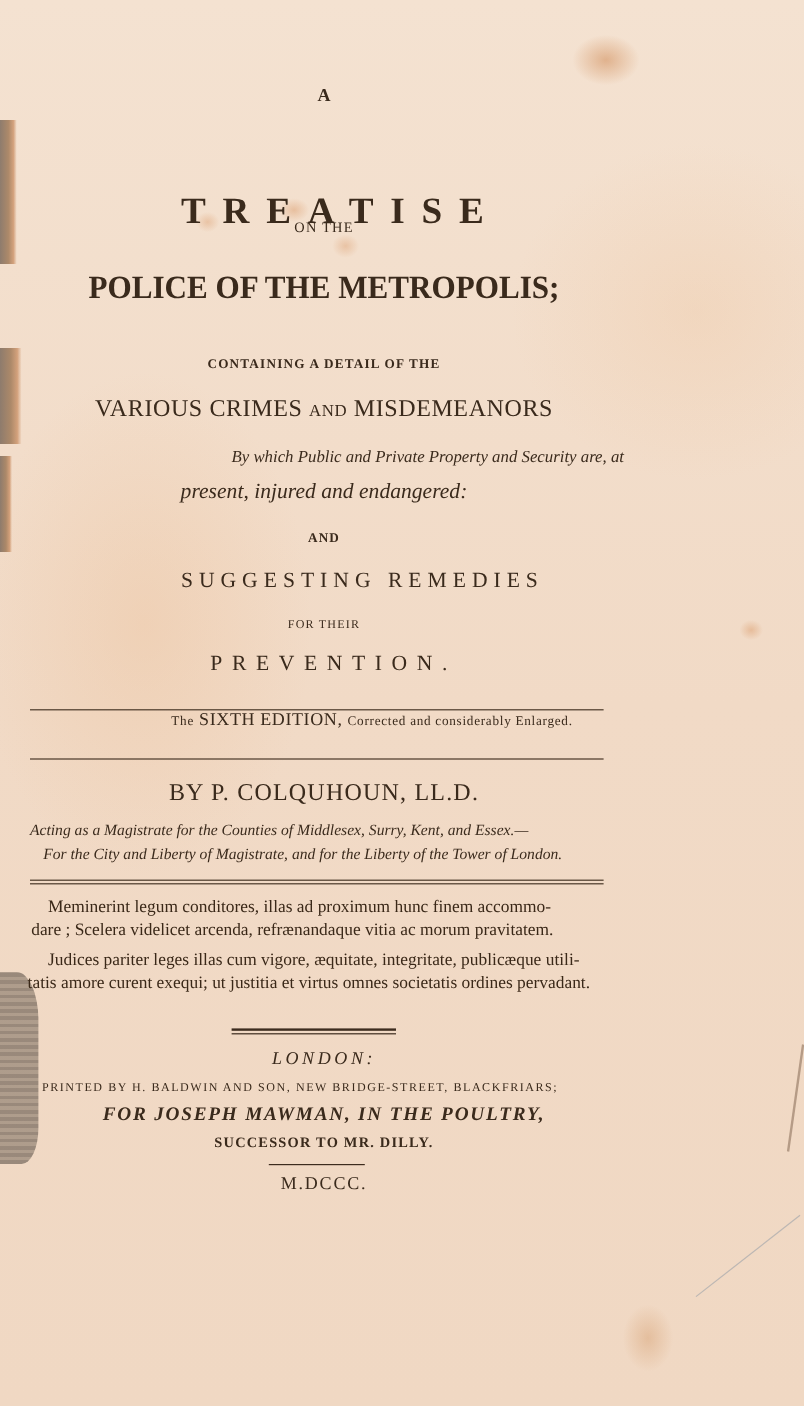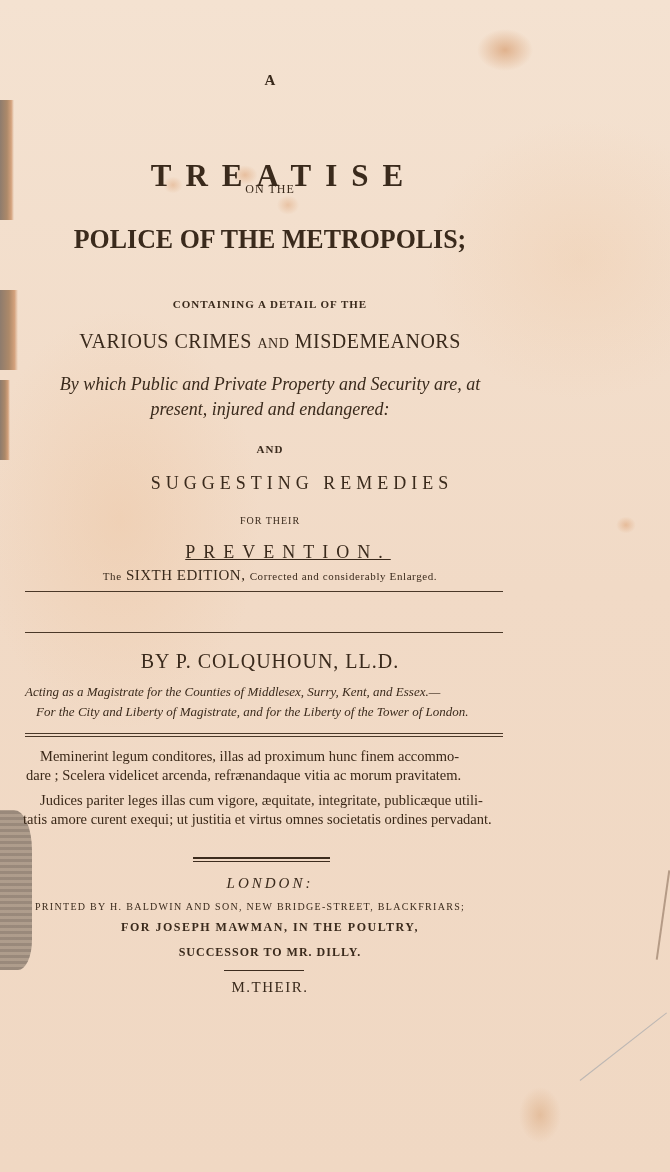--- a/index.html
+++ b/index.html
@@ -47,51 +47,51 @@
 
     .line { position: absolute; left: 0; width: 540px; text-align: center; white-space: nowrap; }
 
     .a-letter { top: 72px; font-size: 15px; font-weight: bold; left: 0; width: 540px; }
     .treatise { top: 118px; font-size: 31px; letter-spacing: 14px; font-weight: bold; padding-left: 14px; margin-top: 40px; }
     .on-the { top: 182px; font-size: 12px; letter-spacing: 1px; }
     .police { top: 224px; font-size: 27px; letter-spacing: 0px; font-weight: bold; transform: scaleX(0.96); }
     .containing { top: 298px; font-size: 11px; font-weight: bold; letter-spacing: 1px; }
     .various { top: 330px; font-size: 20px; letter-spacing: 0.5px; }
     .various .sc { font-size: 14px; }
-    .by-which { top: 374px; font-size: 18px; font-style: italic; left: 20px; width: 500px; }
+    .by-which { top: 374px; font-size: 14px; font-style: italic; left: 20px; width: 500px; text-align: right; }
     .present { top: 399px; font-size: 18px; font-style: italic; }
     .and { top: 443px; font-size: 11px; font-weight: bold; letter-spacing: 1px; }
     .suggesting { top: 473px; font-size: 18px; letter-spacing: 5px; padding-left: 32px; }
     .for-their { top: 515px; font-size: 10px; letter-spacing: 1px; }
-    .prevention { top: 542px; font-size: 18px; letter-spacing: 8px; padding-left: 18px; text-decoration: underline; }
+    .prevention { top: 542px; font-size: 18px; letter-spacing: 8px; padding-left: 8px; }
 
     .rule { position: absolute; left: 25px; width: 478px; height: 0; border-top: 1.5px solid #4a3828; }
     .rule.dbl { border-top: 1px solid #4a3828; border-bottom: 1px solid #4a3828; height: 2px; }
     .r1 { top: 591px; }
     .r2 { top: 632px; }
     .r3 { top: 733px; }
     .r4 { position: absolute; left: 193px; width: 137px; top: 857px; height: 2px; border-top: 2px solid #3d2c1e; border-bottom: 1px solid #3d2c1e; }
     .r5 { position: absolute; left: 224px; width: 80px; top: 970px; height: 0; border-top: 1.5px solid #3d2c1e; }
 
-    .edition { top: 567px; font-size: 15px; letter-spacing: 0.5px; }
+    .edition { top: 592px; font-size: 15px; letter-spacing: 0.5px; margin-left: 40px; }
     .edition .sc { font-size: 11px; letter-spacing: 0.6px; }
     .byline { top: 650px; font-size: 20px; letter-spacing: 1px; }
     .acting { top: 684px; left: 25px; width: 500px; text-align: left; font-size: 13px; font-style: italic; }
     .city { top: 704px; left: 36px; width: 490px; text-align: left; font-size: 13px; font-style: italic; }
 
     .latin { position: absolute; font-size: 14.5px; white-space: nowrap; text-align: left; color: #3a2818; }
     .l1 { left: 40px; top: 748px; }
     .l2 { left: 26px; top: 767px; }
     .l3 { left: 40px; top: 792px; font-size: 14.5px; }
     .l4 { left: 23px; top: 811px; }
     .l5 { left: 25px; top: 830px; }
 
     .london { top: 875px; font-size: 15px; font-style: italic; letter-spacing: 3px; }
     .printed { top: 901px; left: 35px; width: 460px; text-align: left; font-size: 10px; letter-spacing: 1.3px; }
-    .for-joseph { top: 920px; font-size: 12px; letter-spacing: 1.5px; font-weight: bold; }
+    .for-joseph { top: 920px; font-size: 16px; letter-spacing: 1.5px; font-weight: bold; font-style: italic; }
     .successor { top: 945px; font-size: 12px; letter-spacing: 1px; font-weight: bold; }
     .year { top: 979px; font-size: 15px; letter-spacing: 1.5px; }
   </style>
 </head>
 <body>
 
 <div class="page">
   <div class="edge-stain s1"></div>
   <div class="edge-stain s2"></div>
   <div class="edge-stain s3"></div>
@@ -126,14 +126,14 @@
   <div class="latin l3">Judices pariter leges illas cum vigore, æquitate, integritate, publicæque utili-</div>
   <div class="latin l4">tatis amore curent exequi; ut justitia et virtus omnes societatis ordines pervadant.</div>
 
   <div class="r4"></div>
 
   <div class="line london">LONDON:</div>
   <div class="line printed">PRINTED BY H. BALDWIN AND SON, NEW BRIDGE-STREET, BLACKFRIARS;</div>
   <div class="line for-joseph">FOR JOSEPH MAWMAN, IN THE POULTRY,</div>
   <div class="line successor">SUCCESSOR TO MR. DILLY.</div>
   <div class="r5"></div>
-  <div class="line year">M.THEIR.</div>
+  <div class="line year">M.DCCC.</div>
 </div>
 
 </body></html>

